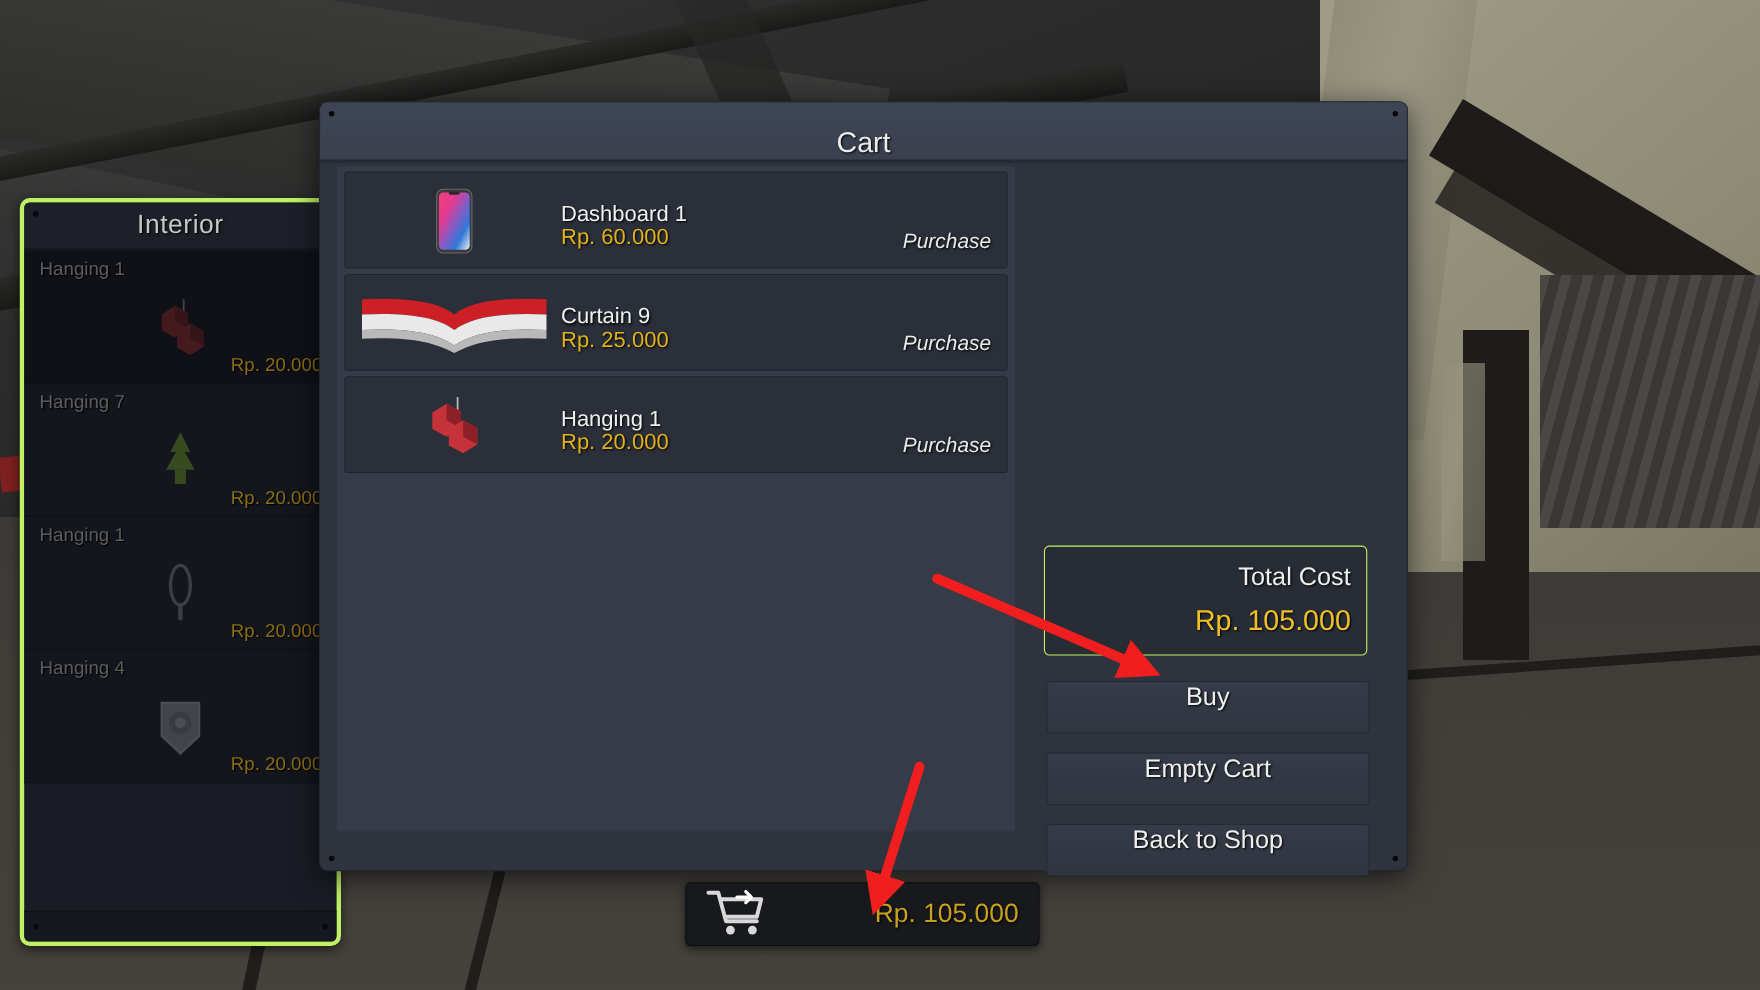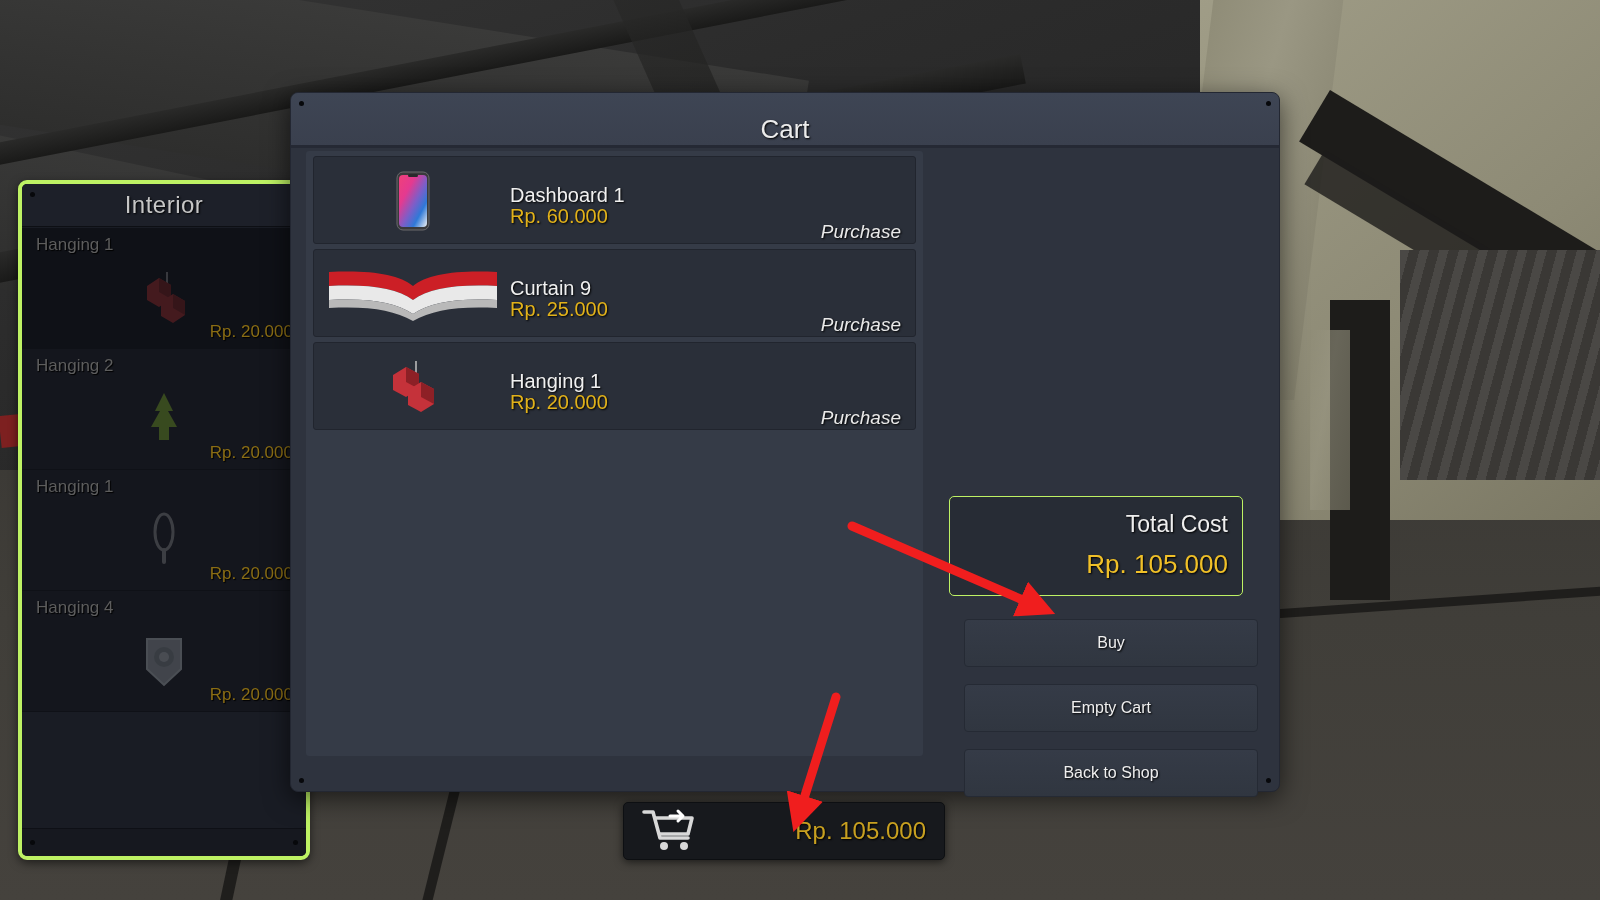--- a/index.html
+++ b/index.html
@@ -110,45 +110,45 @@
   .ci-name {
     position:absolute; left:196px; top:12px; font-size:20px; color:#f0f0f0;
     text-shadow:1px 1px 2px #000;
     margin-top:15px;
   }
   .ci-price {
     position:absolute; left:196px; top:48px; font-size:20px; color:#e2b21a;
     text-shadow:1px 1px 2px #000;
   }
   .ci-action {
-    position:absolute; right:14px; top:64px; font-size:19px; color:#e9e9e9;
+    position:absolute; right:14px; top:52px; font-size:19px; color:#e9e9e9;
     font-style:italic; text-shadow:1px 1px 2px #000;
   }
 
   .cd-right { position:absolute; left:655px; top:0; right:16px; bottom:0; }
 
   .total-box {
     position:absolute; left:3px; top:345px; width:294px; height:100px;
     background:#272c35; border:1px solid #bef264; border-radius:5px;
   }
   .tb-label {
     position:absolute; right:14px; top:14px; font-size:23px; color:#efefef;
     text-shadow:1px 1px 2px #000;
   }
   .tb-value {
     position:absolute; right:14px; top:52px; font-size:26px; color:#f0c028;
     text-shadow:1px 1px 2px #000;
   }
 
   .cd-btn {
-    position:absolute; left:18px; width:294px; height:48px;
+    position:absolute; left:5px; width:294px; height:48px;
     background:linear-gradient(180deg,#353b47 0%,#303640 100%);
     border:1px solid #252a34; border-radius:4px;
-    display:flex; align-items:center; justify-content:center;
-    color:#efefef; font-size:16px; text-shadow:1px 1px 2px #000;
+    display:flex; align-items:flex-start; justify-content:center;
+    color:#efefef; font-size:23px; text-shadow:1px 1px 2px #000;
     cursor:pointer;
   }
 
   
   #cart-bar {
     position:absolute; left:623px; top:802px; width:322px; height:58px;
     background:#17191d; border:1px solid #0d0f12; border-radius:5px;
     box-shadow:0 2px 8px rgba(0,0,0,.6);
   }
   .cb-total {
@@ -201,21 +201,21 @@
           <polygon points="14,20 26,12 38,19 38,33 26,41 14,34" fill="#c03030"></polygon>
           <polygon points="26,12 38,19 38,33 26,26" fill="#8d2020"></polygon>
           <polygon points="28,36 40,28 52,35 52,49 40,57 28,50" fill="#c03030"></polygon>
           <polygon points="40,28 52,35 52,49 40,42" fill="#8d2020"></polygon>
         </svg>
       </div>
       <div class="ip-row-price">Rp. 20.000</div>
     </div>
 
     <div class="ip-row">
-      <div class="ip-row-name">Hanging 2</div>
+      <div class="ip-row-name">Hanging 7</div>
       <div class="ip-thumb">
         <svg width="62" height="62" viewBox="0 0 62 62">
           <polygon points="31,6 40,24 35,24 44,40 18,40 27,24 22,24" fill="#8cc224"></polygon>
           <rect x="26" y="40" width="10" height="13" fill="#8cc224"></rect>
         </svg>
       </div>
       <div class="ip-row-price">Rp. 20.000</div>
     </div>
 
     <div class="ip-row">

